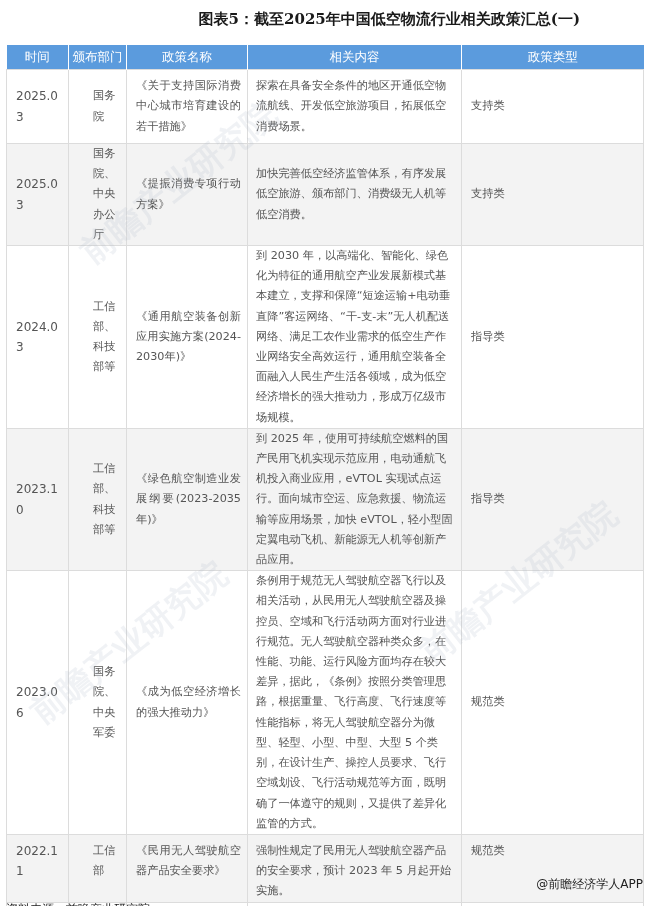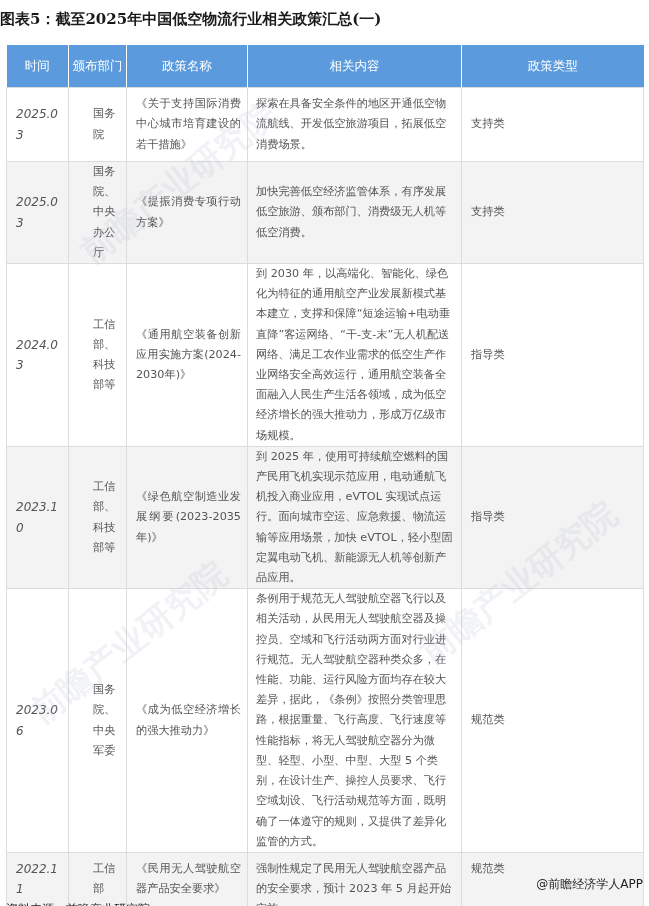--- a/index.html
+++ b/index.html
@@ -1,30 +1,30 @@
 <!DOCTYPE html>
 <html><head>
 <meta charset="utf-8">
 <style>
   html, body { margin:0; padding:0; background:#ffffff; }
   body { width:649px; height:906px; position:relative; overflow:hidden;
          font-family:"DejaVu Sans","Liberation Sans",sans-serif; color:#333; }
-  .title { position:absolute; left:0; top:10px; width:580px; text-align:left;
+  .title { position:absolute; left:0; top:10px; width:580px; text-align:right;
            font-family:"DejaVu Serif","Liberation Serif",serif; font-weight:bold;
            font-size:15px; color:#1a1a1a; letter-spacing:0; }
   table.policy { position:absolute; left:6px; top:45px; width:637px;
                  border-collapse:collapse; table-layout:fixed; }
   table.policy th { background:#5b9bdd; color:#ffffff; font-weight:normal;
-                    font-size:12.5px; height:42px; padding:0;
+                    font-size:12.5px; height:24px; padding:0;
                     border-left:1px solid #ffffff; text-align:center; vertical-align:middle; }
   table.policy th:first-child { border-left:none; }
   table.policy td { font-size:11.2px; line-height:20.2px; color:#555;
                     border:1px solid #dcdcdc; vertical-align:middle;
                     padding:0 5px 0 9px; word-break:break-all; }
-  table.policy td.date { font-size:12px; padding-left:9px; color:#555;font-style:italic; }
+  table.policy td.date { font-size:12px; padding-left:9px; color:#555; }
   table.policy td.dept { padding-left:24px; }
   table.policy td.name { padding-left:9px; padding-right:6px; text-align:justify; }
   table.policy td.content { padding-left:8px; padding-right:6px; }
   table.policy td.type { padding-left:9px; }
   tr.alt td { background:#f3f3f3; }
   tr.top td { vertical-align:top; padding-top:6px; }
   .footer { position:absolute; top:876px; font-size:12px; color:#222; }
   .footer.left { left:6px;margin-top:25px; }
   .footer.right { right:6px; }
   .wm { position:absolute; color:rgba(170,185,200,0.18); font-weight:bold;

